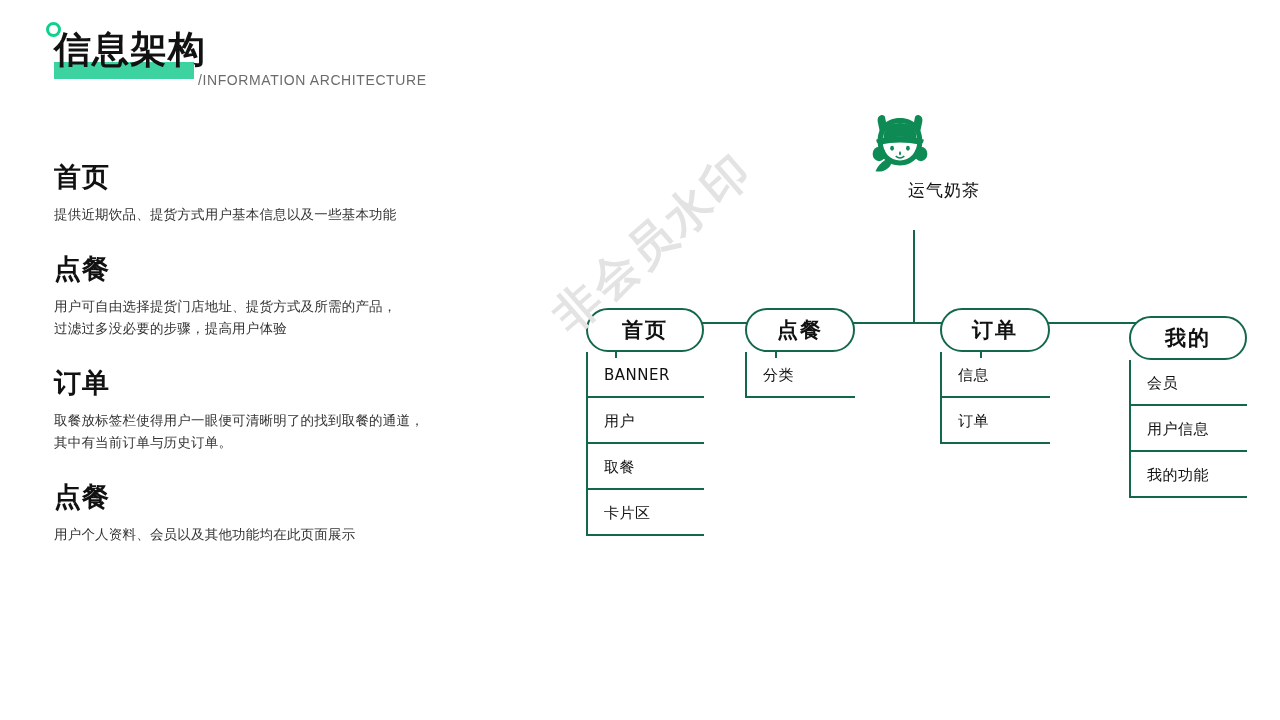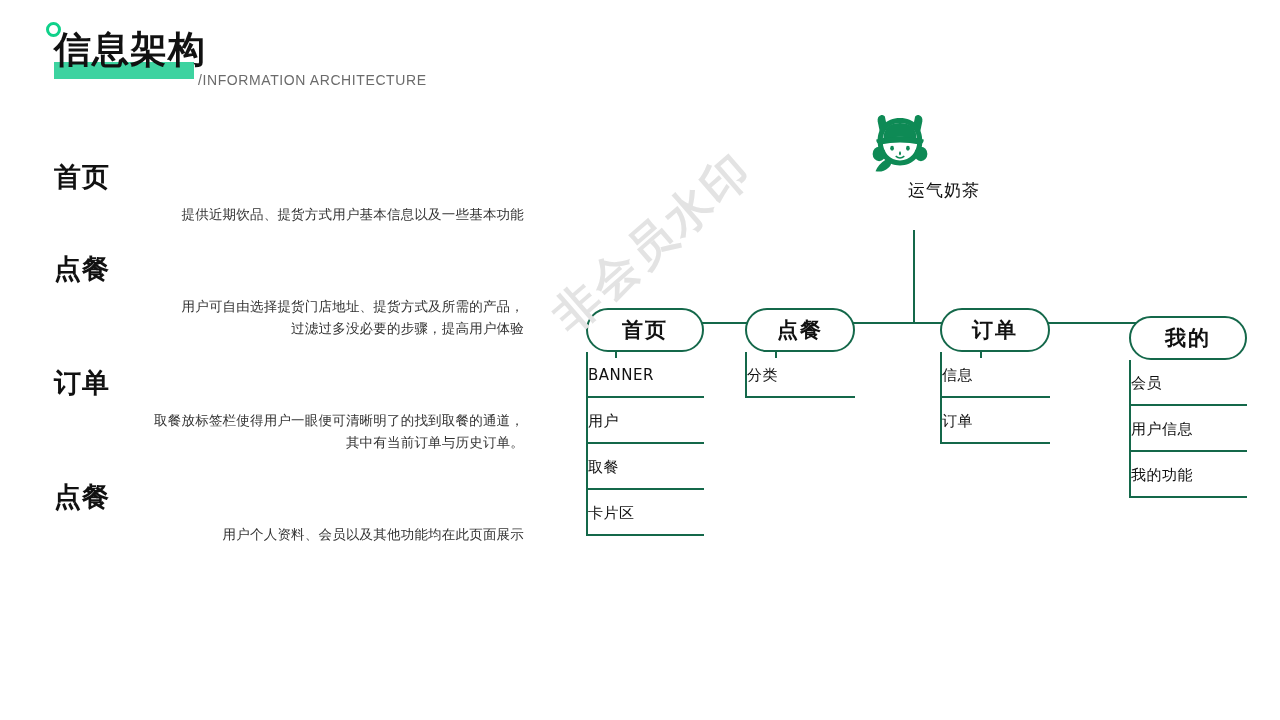--- a/index.html
+++ b/index.html
@@ -89,21 +89,20 @@
     margin: 0 0 10px 0;
     letter-spacing: 1px;
     font-family: "DejaVu Sans", "Liberation Sans", sans-serif;
   }
   .sec-body {
     font-size: 13.5px;
     line-height: 22px;
     color: #333333;
     letter-spacing: 0.2px;
     white-space: pre-line;
-    text-align: right;
   }
 
   
   .diagram {
     position: absolute;
     left: 530px;
     top: 90px;
     width: 750px;
     height: 520px;
   }
@@ -183,20 +182,21 @@
     font-family: "DejaVu Sans", "Liberation Sans", sans-serif;
   }
   .child-list {
     margin-top: 0px;
     border-left: 2px solid #14684a;
     box-sizing: border-box;
   }
   .child-item {
     height: 46px;
     line-height: 46px;
+    padding-left: 16px;
     font-size: 15px;
     color: #111111;
     border-bottom: 2px solid #14684a;
     box-sizing: border-box;
     letter-spacing: 0.5px;
     white-space: nowrap;
     font-family: "DejaVu Sans", "Liberation Sans", sans-serif;
   }
 
   

